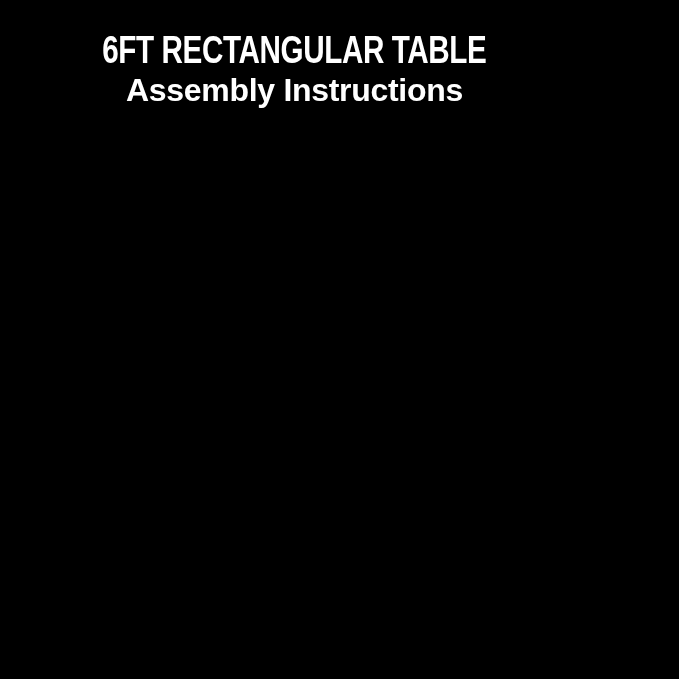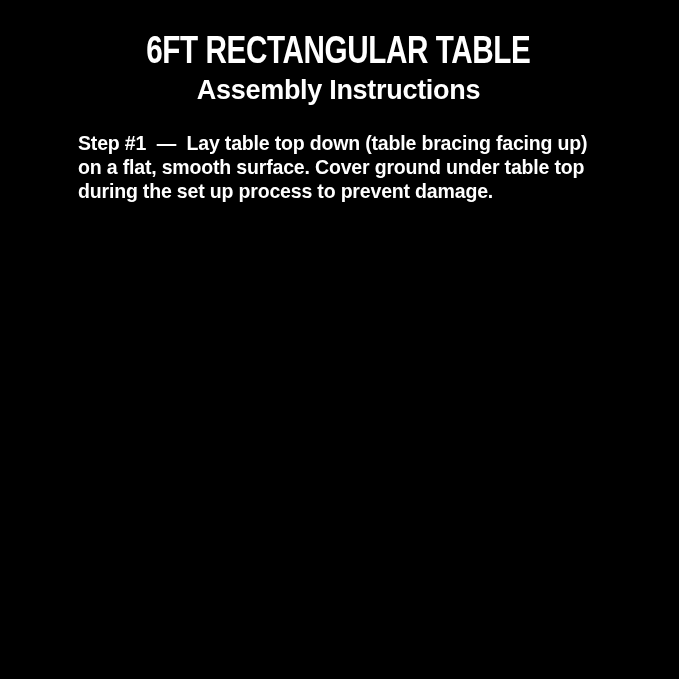--- a/index.html
+++ b/index.html
@@ -13,42 +13,41 @@
   }
   .poster {
     position: relative;
     width: 589px;
     height: 679px;
     background: #000;
     color: #fff;
     overflow: hidden;
     font-family: "Liberation Sans", "DejaVu Sans", sans-serif;
     font-weight: 700;
-    margin-left: 44px;
   }
   .header {
     padding-top: 28px;
     text-align: center;
   }
   .title {
     margin: 0;
     font-size: 38px;
     line-height: 44px;
     font-weight: 700;
   }
   .title .condense {
     display: inline-block;
     transform: scaleX(0.78);
     transform-origin: 50% 50%;
     white-space: pre;
     letter-spacing: -0.5px;
   }
   .subtitle {
     margin: 2px 0 0 0;
-    font-size: 27px;
+    font-size: 32px;
     line-height: 33px;
     font-weight: 700;
     letter-spacing: -0.3px;
   }
   .steps {
     padding: 24px 14px 0 34px;
   }
   .step {
     margin: 0 0 19px 0;
   }
@@ -65,24 +64,19 @@
 <body style="background-color: rgb(0, 0, 0);">
 
 <div class="poster" style="background-color: rgb(0, 0, 0); color: rgb(255, 255, 255);">
   <div class="header">
     <h1 class="title"><span class="condense">6FT RECTANGULAR TABLE</span></h1>
     <h2 class="subtitle">Assembly Instructions</h2>
   </div>
 
   <div class="steps">
 
-    <div class="step">
-      <div class="line">Step #1  —  Lay table top down (table bracing facing up)</div>
-      <div class="line">on a flat, smooth surface. Cover ground under table top</div>
-      <div class="line">during the set up process to prevent damage.</div>
-    </div>
 
 
 
 
 
   </div>
 </div>
 
 </body></html>

